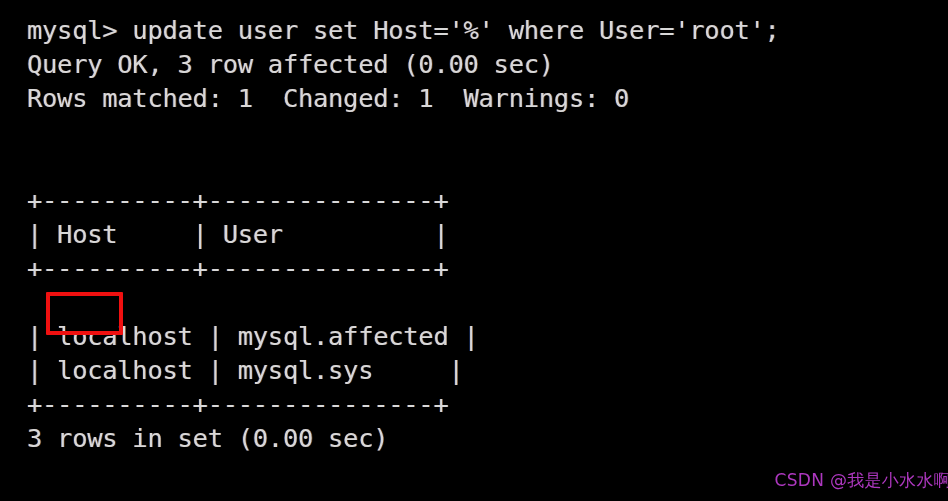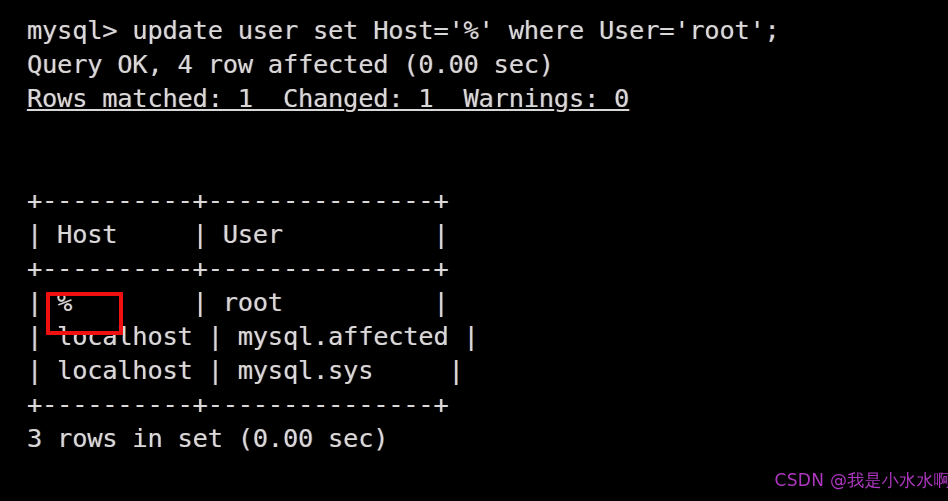--- a/index.html
+++ b/index.html
@@ -35,21 +35,21 @@
     font-size: 25.5px;
     line-height: 34px;
     letter-spacing: -0.3px;
     color: #d8d8d8;
     text-shadow: 0.7px 0 0 rgba(255,150,40,0.40), -0.7px 0 0 rgba(60,120,255,0.40);
     -webkit-font-smoothing: none;
   }
 
   .l0  { top: 13px; }
   .l1  { top: 47px; }
-  .l2  { top: 81px; text-decoration: underline; }
+  .l2  { top: 81px; }
   .l3  { top: 115px; }
   .l4  { top: 149px; }
   .l5  { top: 183px; }
   .l6  { top: 217px; text-align: center; }
   .l7  { top: 251px; }
   .l8  { top: 285px; }
   .l9  { top: 319px; }
   .l10 { top: 353px; }
   .l11 { top: 387px; }
   .l12 { top: 421px; text-align: right; }
@@ -79,34 +79,33 @@
     letter-spacing: 0.3px;
   }
 </style>
 </head>
 <body>
 
 <div id="terminal" style="background: rgb(0, 0, 0);">
 
   <div class="term-line l0">mysql&gt; update user set Host='%' where User='root';</div>
 
-  <div class="term-line l1">Query OK, 4 row affected (0.00 sec)</div>
+  <div class="term-line l1">Query OK, 3 row affected (0.00 sec)</div>
 
   <div class="term-line l2">Rows matched: 1  Changed: 1  Warnings: 0</div>
 
   <div class="term-line l3"></div>
 
 
   <div class="term-line l5">+----------+---------------+</div>
 
   <div class="term-line l6">| Host     | User          |</div>
 
   <div class="term-line l7">+----------+---------------+</div>
 
-  <div class="term-line l8">| %        | root          |</div>
 
   <div class="term-line l9">| localhost | mysql.affected |</div>
 
   <div class="term-line l10">| localhost | mysql.sys     |</div>
 
   <div class="term-line l11">+----------+---------------+</div>
 
   <div class="term-line l12">3 rows in set (0.00 sec)</div>
 
   <div id="highlight-box" style="border-color: rgb(240, 16, 16);"></div>

